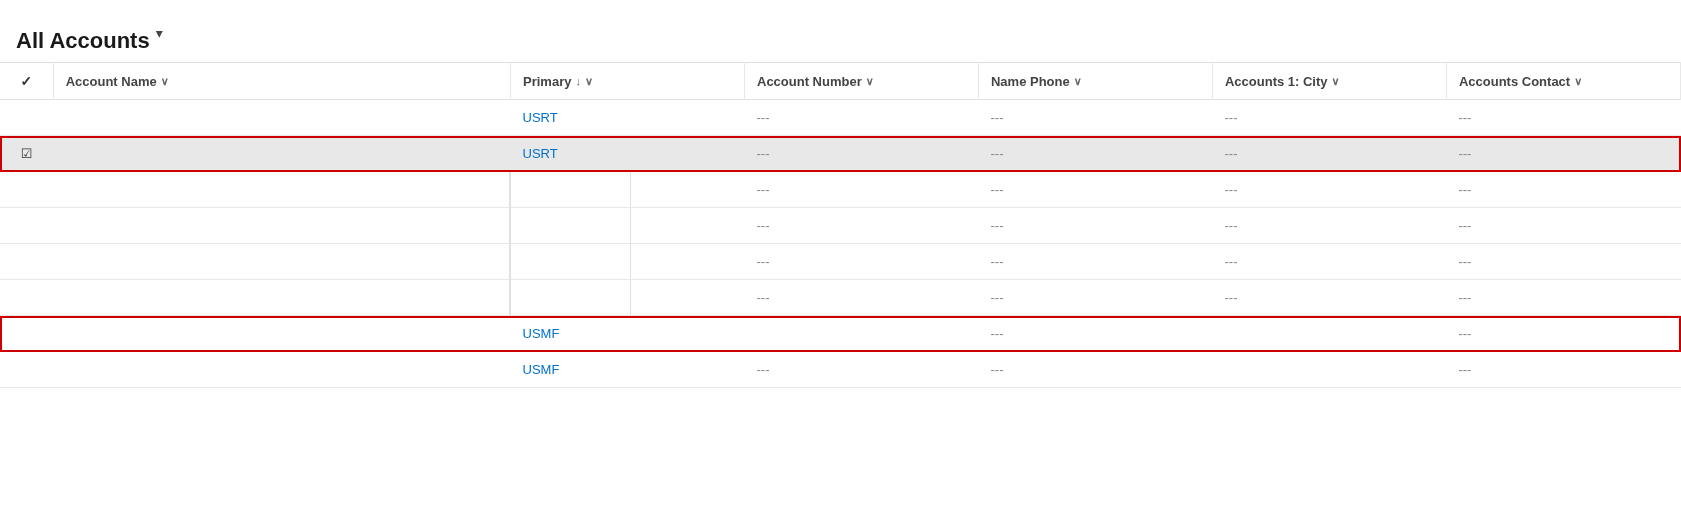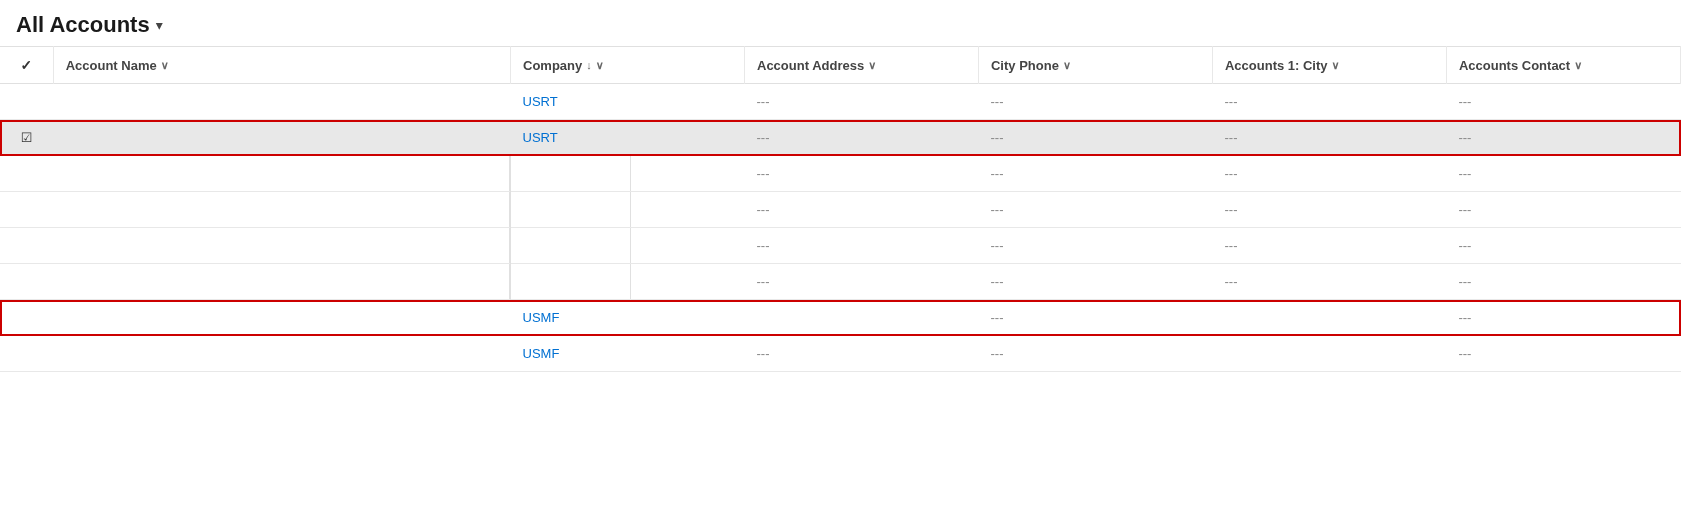--- a/index.html
+++ b/index.html
@@ -14,20 +14,21 @@
       padding: 12px 16px 8px 16px;
       display: flex;
       align-items: center;
       gap: 6px;
     }
 
     .page-title {
       font-size: 22px;
       font-weight: 700;
       color: #1a1a1a;
+      margin-top: 16px;
     }
 
     .chevron-down-icon {
       font-size: 14px;
       color: #444;
       cursor: pointer;
     }
 
     .table-container {
       width: 100%;
@@ -147,34 +148,34 @@
           <span class="checkmark">✓</span>
         </th>
         <th>
           <div class="th-content">
             <span>Account Name</span>
             <span class="sort-icon">∨</span>
           </div>
         </th>
         <th>
           <div class="th-content">
-            <span>Company</span>
+            <span>Primary</span>
             <span class="sort-icon">↓</span>
             <span class="sort-icon">∨</span>
           </div>
         </th>
         <th>
           <div class="th-content">
-            <span>Account Address</span>
-            <span class="sort-icon">∨</span>
-          </div>
-        </th>
-        <th>
-          <div class="th-content">
-            <span>City Phone</span>
+            <span>Account Number</span>
+            <span class="sort-icon">∨</span>
+          </div>
+        </th>
+        <th>
+          <div class="th-content">
+            <span>Name Phone</span>
             <span class="sort-icon">∨</span>
           </div>
         </th>
         <th>
           <div class="th-content">
             <span>Accounts 1: City</span>
             <span class="sort-icon">∨</span>
           </div>
         </th>
         <th>

